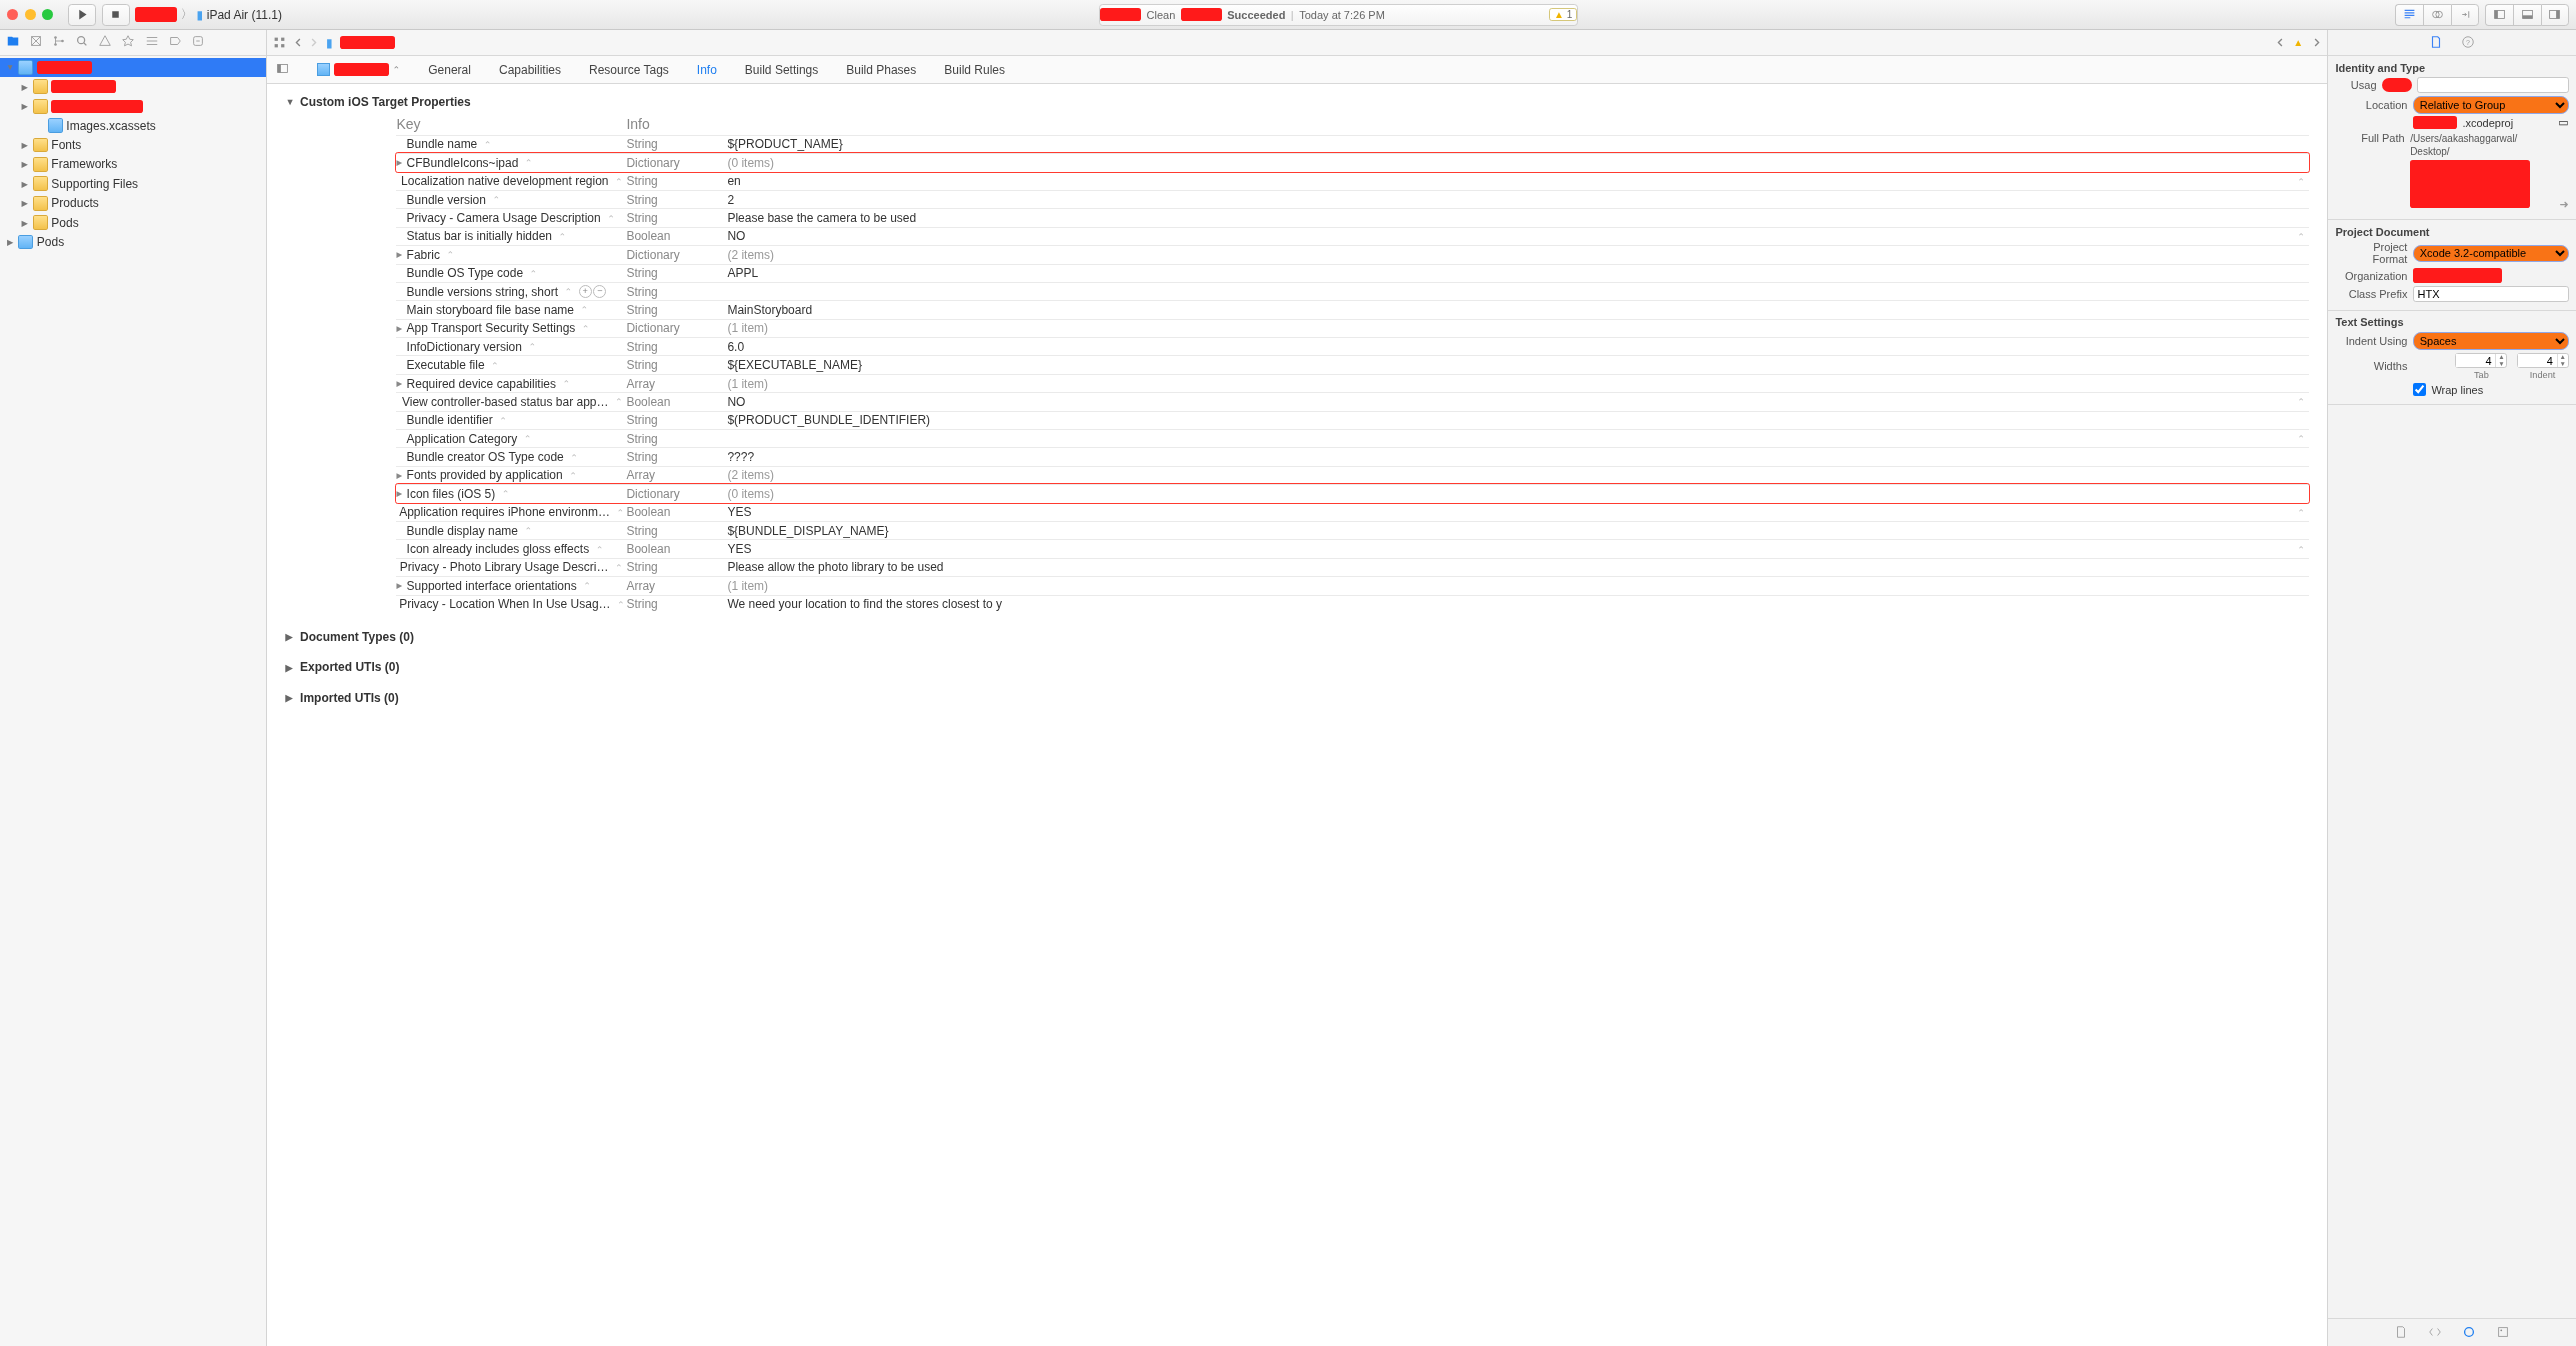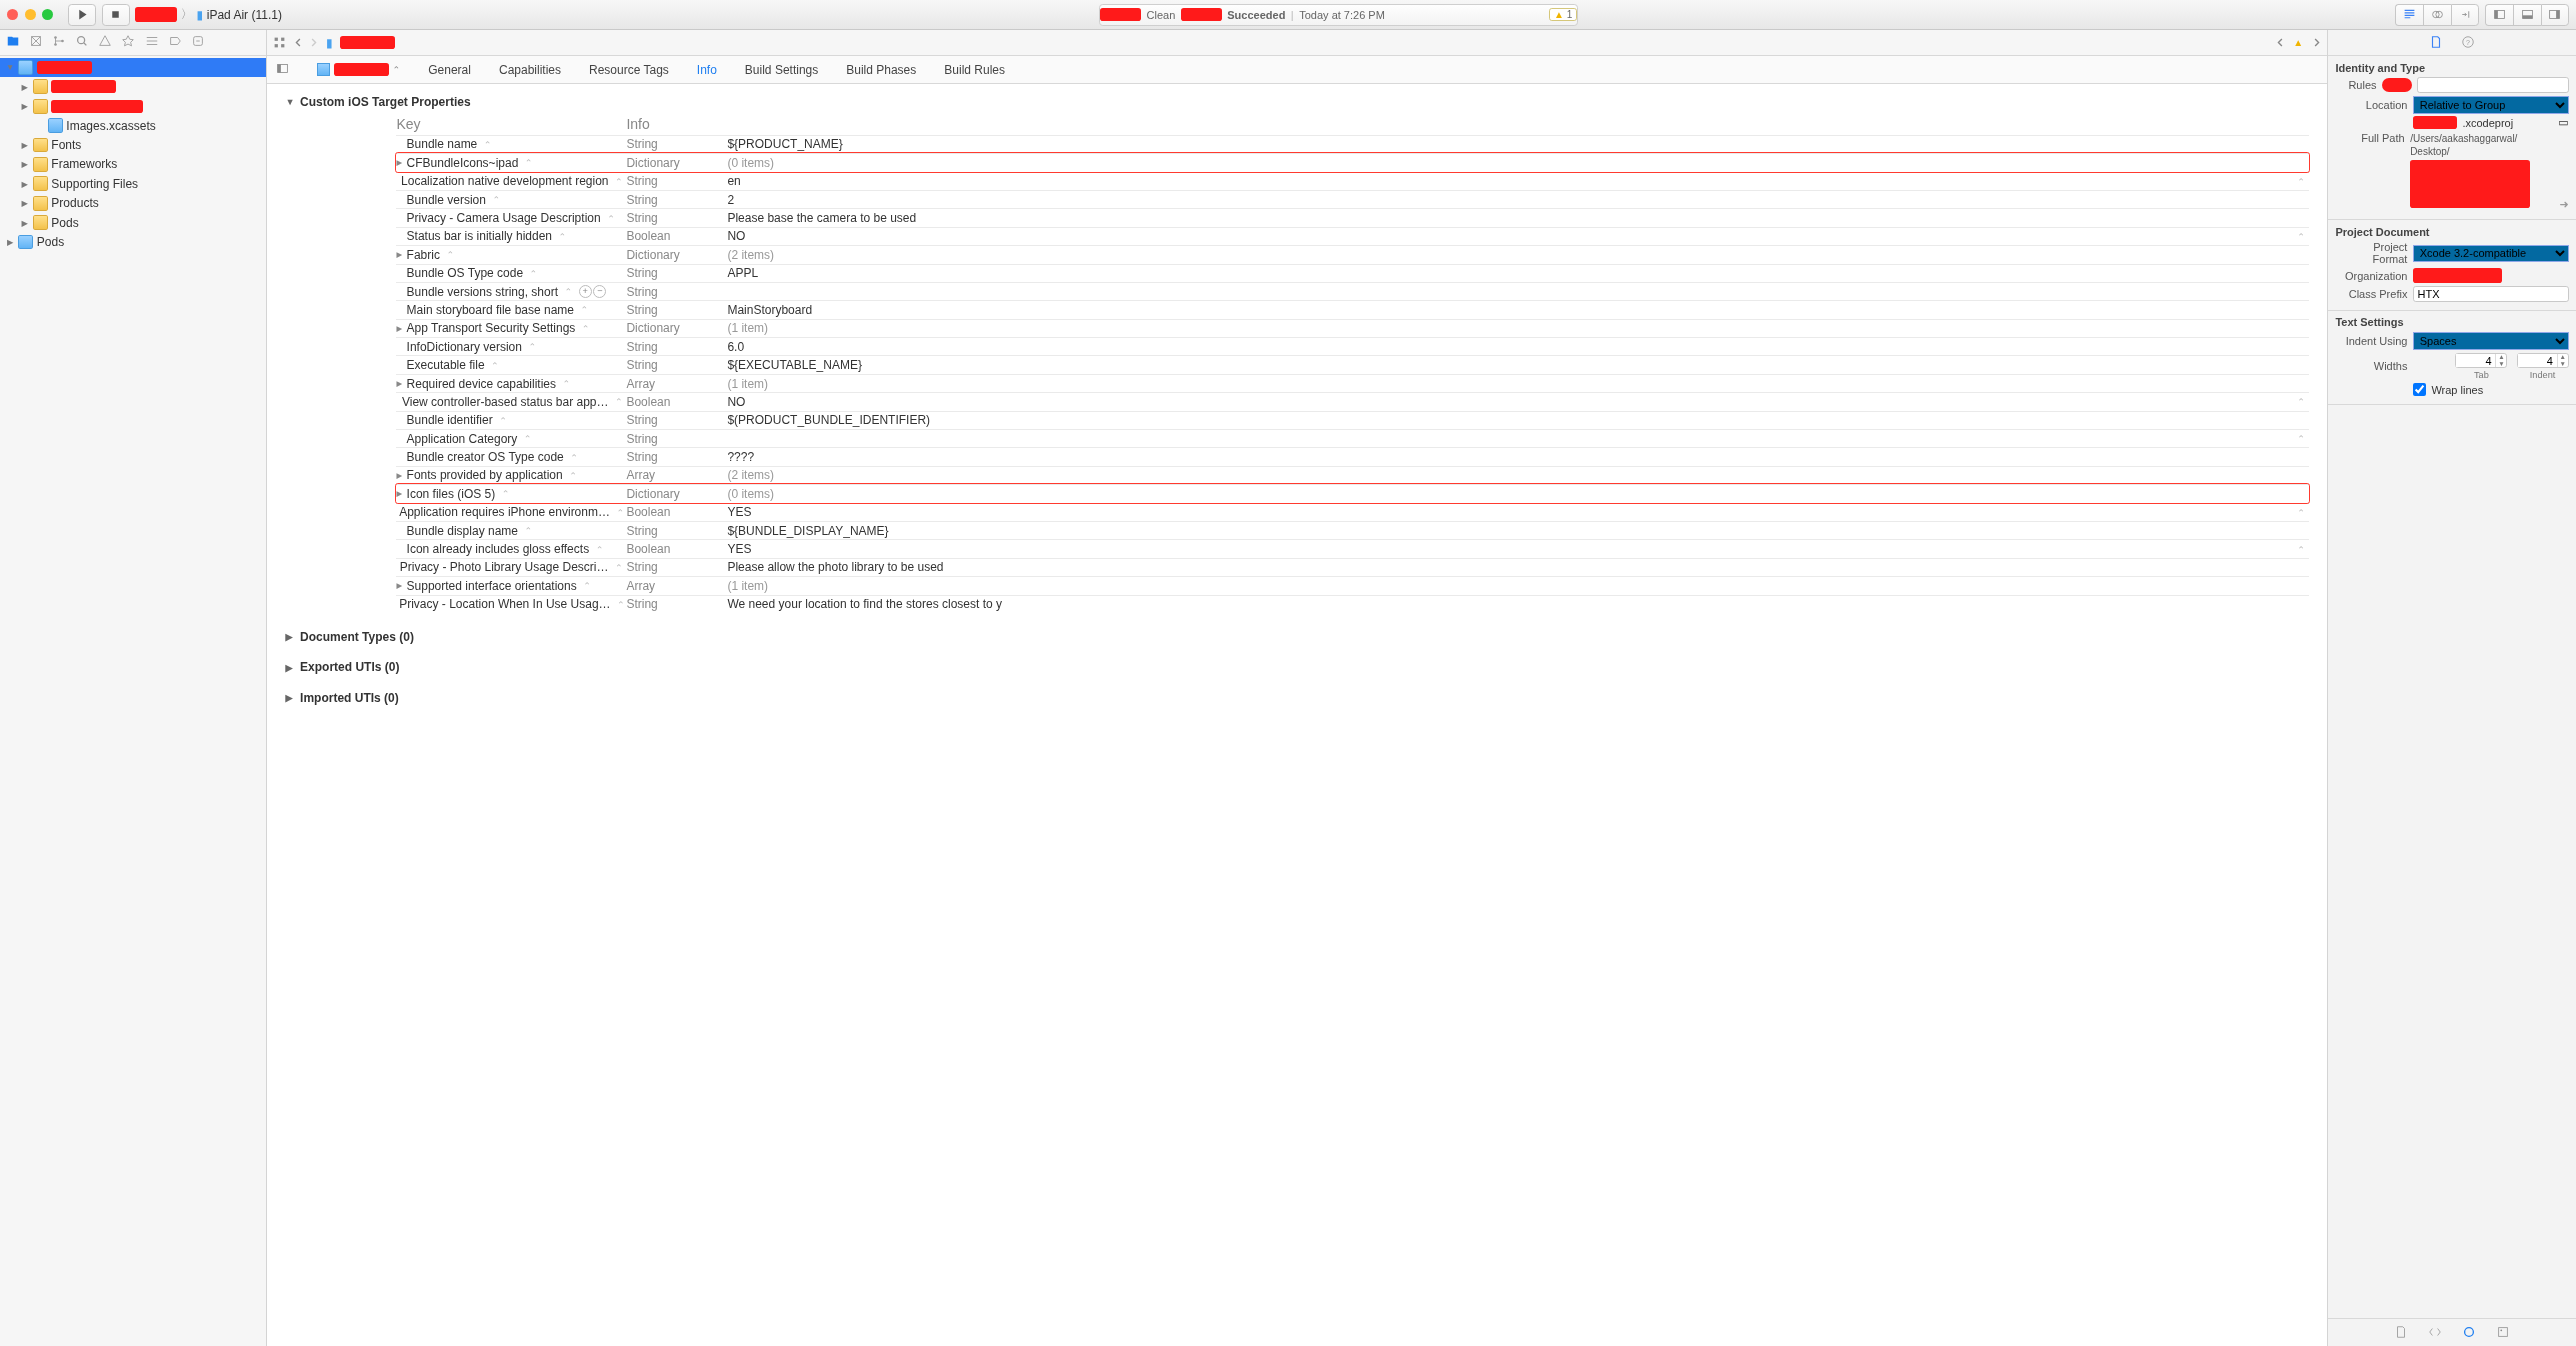--- a/index.html
+++ b/index.html
@@ -68,21 +68,21 @@
 
 .insp{width:249px;background:#f3f3f3;border-left:0.9px solid #d4d4d4;display:flex;flex-direction:column;font-size:11px}
 .insphead{height:26px;border-bottom:0.9px solid #d8d8d8;display:flex;align-items:center;justify-content:center;gap:18.4px;color:#888}
 .insphead svg{width:14px;height:14px;fill:#8a8a8a}
 .isect{border-bottom:0.9px solid #d8d8d8;padding:5.5px 7.4px}
 .ititle{font-weight:600;color:#444;margin-bottom:3.7px}
 .irow{display:flex;align-items:center;margin:2.8px 0;gap:5.5px}
 .irow label{width:72px;text-align:right;color:#555}
 .irow .val{flex:1}
 .irow input[type=text]{flex:1;border:0.9px solid #c9c9c9;border-radius:2.8px;padding:0.9px 3.7px;font-size:11px;background:#fff}
-.irow select{flex:1;border:0.9px solid #8fa7e8;background:#0369a1;border-radius:0;font-size:11px;padding:0.9px 1.8px}
+.irow select{flex:1;border:0.9px solid #8fa7e8;background:#f97316;border-radius:8px;font-size:11px;padding:0.9px 1.8px}
 .pathtxt{font-size:10px;color:#555;line-height:1.3}
 .ifoot{margin-top:auto;height:28px;border-top:0.9px solid #d8d8d8;display:flex;align-items:center;justify-content:center;gap:20px}
 .ifoot svg{width:14px;height:14px;fill:#8a8a8a}
 .ifoot .act svg{fill:#1e7ef0}
 .stepper{display:flex;align-items:center;border:0.9px solid #c9c9c9;border-radius:2.8px;background:#fff}
 .stepper input{width:39px;border:0;text-align:right;padding:0.9px 3.7px;font-size:11px}
 .stepbtns{display:flex;flex-direction:column;font-size:6.5px;color:#777;border-left:0.9px solid #ddd;padding:0 1.8px;line-height:6.5px}
 .widths{display:flex;gap:9.2px;justify-content:flex-end}
 .wcol{display:flex;flex-direction:column;align-items:center;gap:1.8px}
 .wcol .lab{font-size:9.2px;color:#777}
@@ -604,21 +604,21 @@
             <path d="M4 2h6l2 2v10H4z" fill="none" stroke="#3b82f6" stroke-width="1.3"></path>
           </svg></span>
       <span><svg viewBox="0 0 16 16" style="font-size:12px">
             <circle cx="8" cy="8" r="6" fill="none" stroke="#999"></circle>
             <text x="8" y="11" font-size="8" text-anchor="middle" fill="#999">?</text>
           </svg></span>
     </div>
     <div class="isect">
       <div class="ititle">Identity and Type</div>
       <div class="irow">
-          <label>Rules</label>
+          <label>Usag</label>
           <span class="redact" style="width:52px;height:14.8px;border-radius:7.4px"></span>
           <input type="text" style="flex: 1 1 0%;">
         </div>
       <div class="irow">
           <label>Location</label>
         <select><option>Relative to Group</option></select>
       </div>
       <div class="irow">
           <label></label>
           <span class="redact" style="width:44px;height:13px"></span>

